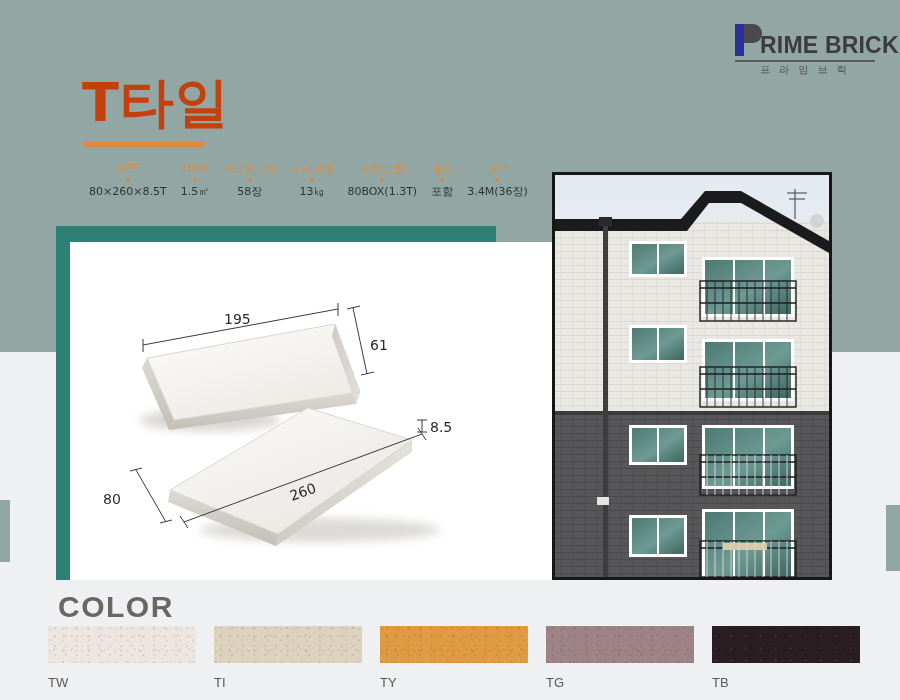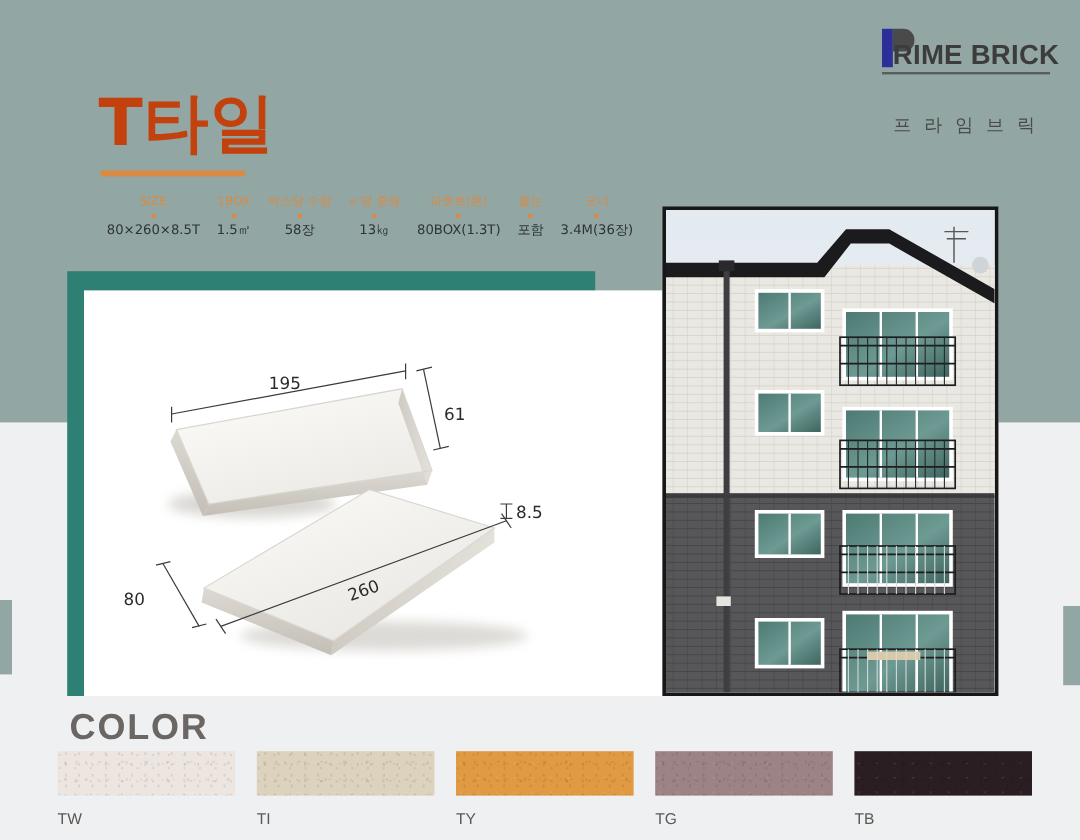--- a/index.html
+++ b/index.html
@@ -88,40 +88,40 @@
     position: absolute;
     left: 9px;
     top: 12px;
     font-size: 23px;
     font-weight: bold;
     letter-spacing: 0.2px;
     color: #3c3c3c;
     font-family: "Liberation Sans", sans-serif;
     white-space: nowrap;
     line-height: 23px;
+    padding-left: 16px;
   }
   .logo-rule {
     position: absolute;
     left: 0;
     top: 38px;
     width: 140px;
     height: 2px;
     background: #5c5c5c;
   }
   .logo-sub {
     position: absolute;
     left: 0;
     top: 41px;
     width: 140px;
     text-align: center;
-    font-size: 15px;
+    font-size: 10px;
     letter-spacing: 3px;
     color: #4a4a4a;
     font-family: "DejaVu Sans", sans-serif;
-    margin-top: 32px;
   }
 
   
   .title {
     position: absolute;
     left: 82px;
     top: 74px;
     font-size: 54px;
     font-weight: bold;
     color: #c2410c;
@@ -151,20 +151,21 @@
     flex-direction: column;
     align-items: center;
     padding: 0 7px;
   }
   .spec-label {
     font-size: 10px;
     color: #d98b42;
     font-family: "DejaVu Sans", sans-serif;
     line-height: 12px;
     white-space: nowrap;
+    font-style: italic;
   }
   .spec-dot {
     width: 4px;
     height: 4px;
     border-radius: 50%;
     background: #d98b42;
     margin: 3px 0 3px 0;
   }
   .spec-value {
     font-size: 11px;

